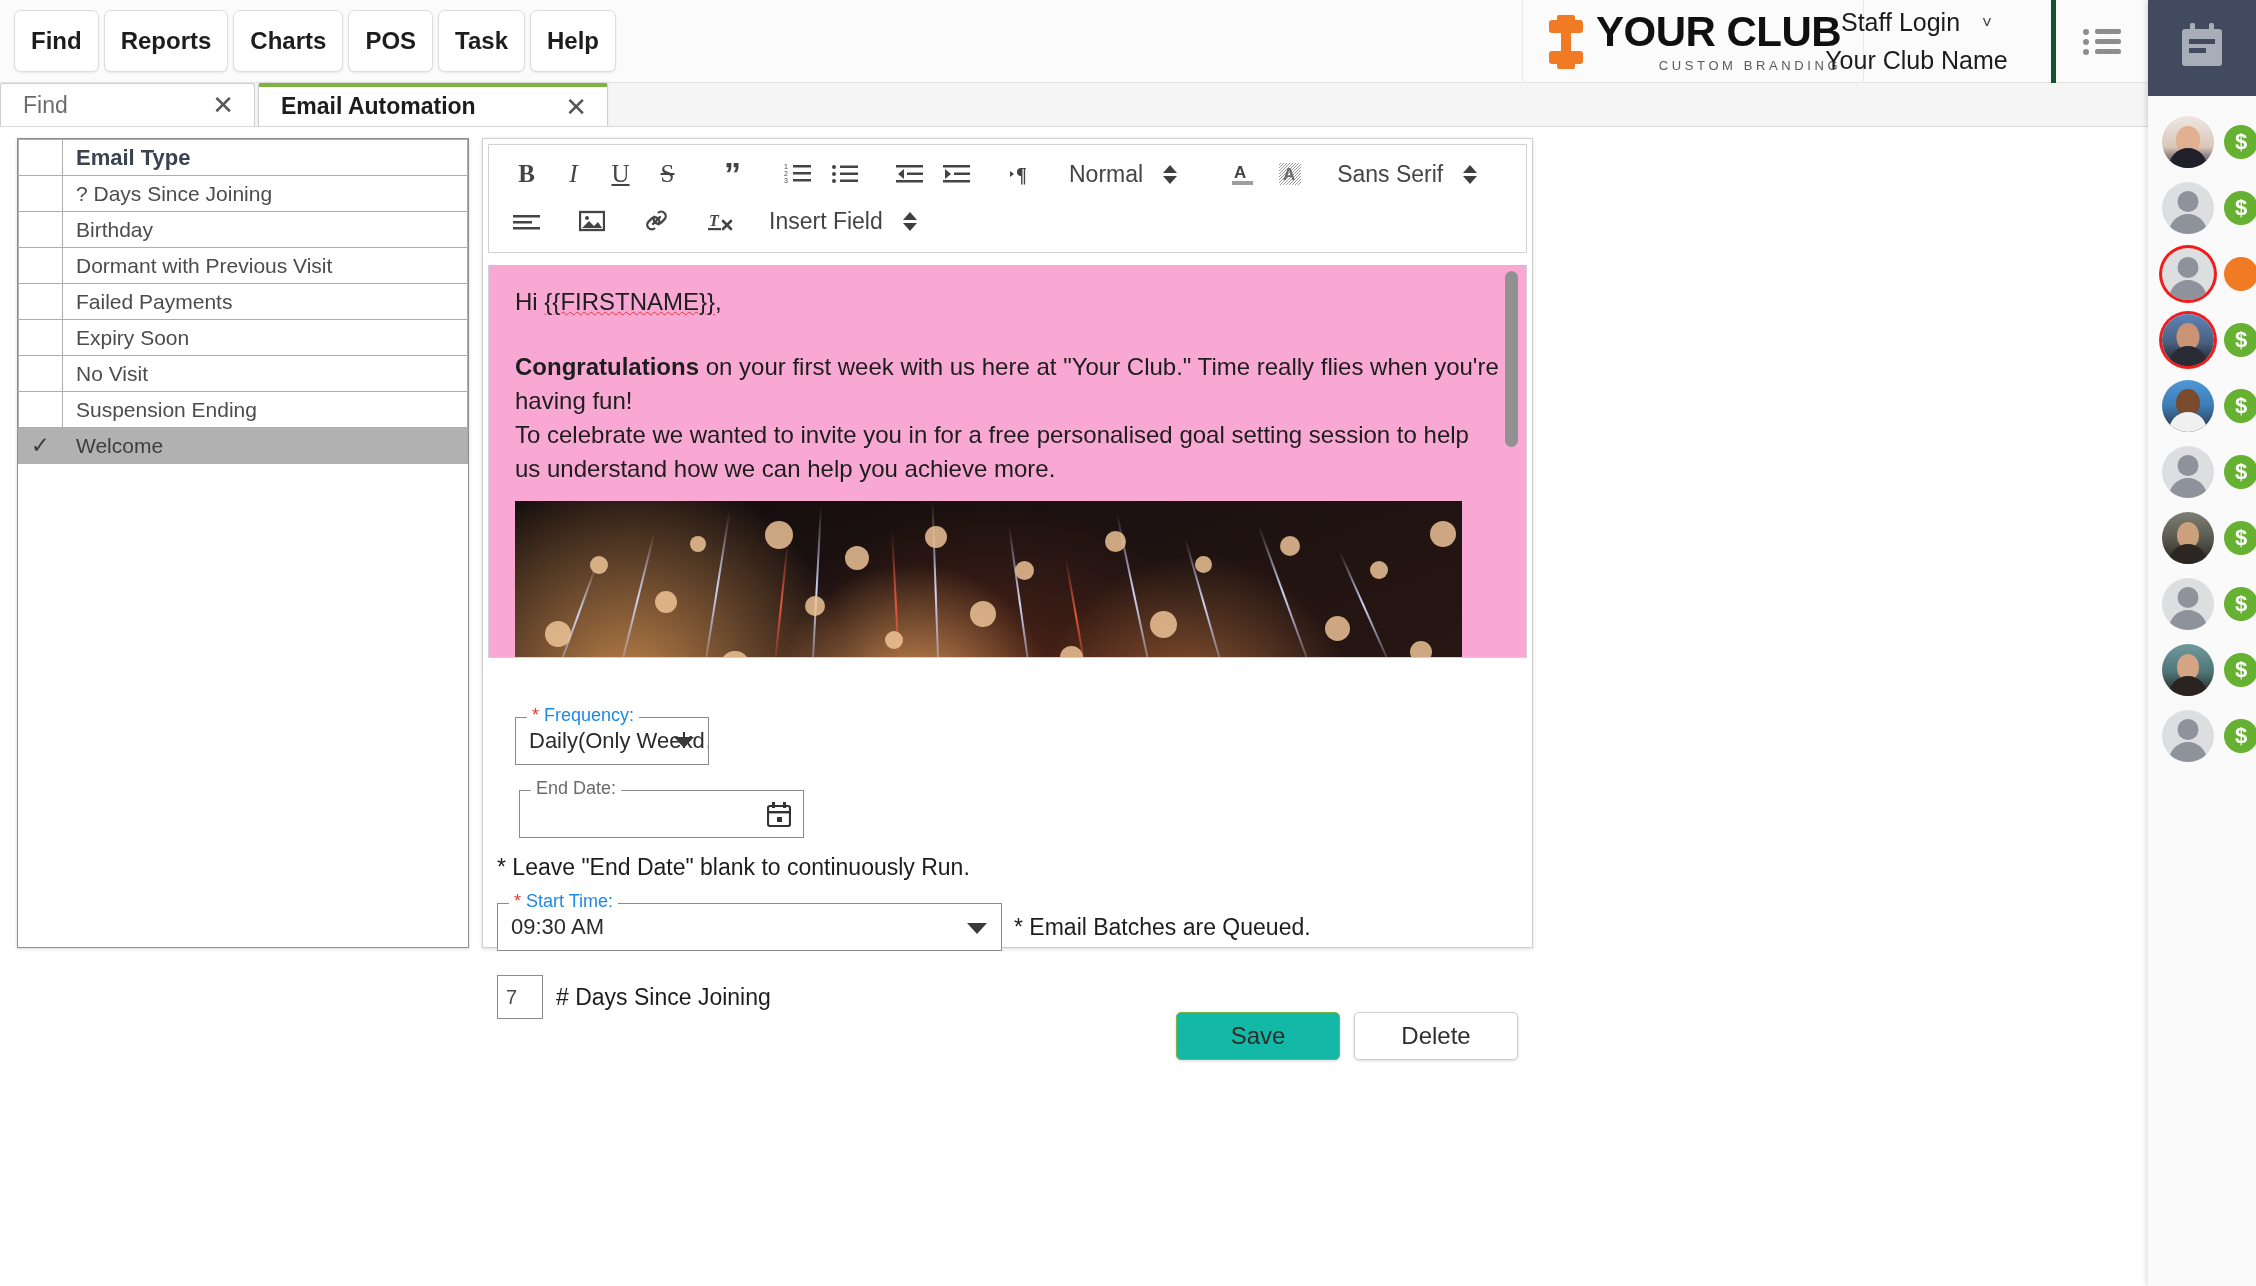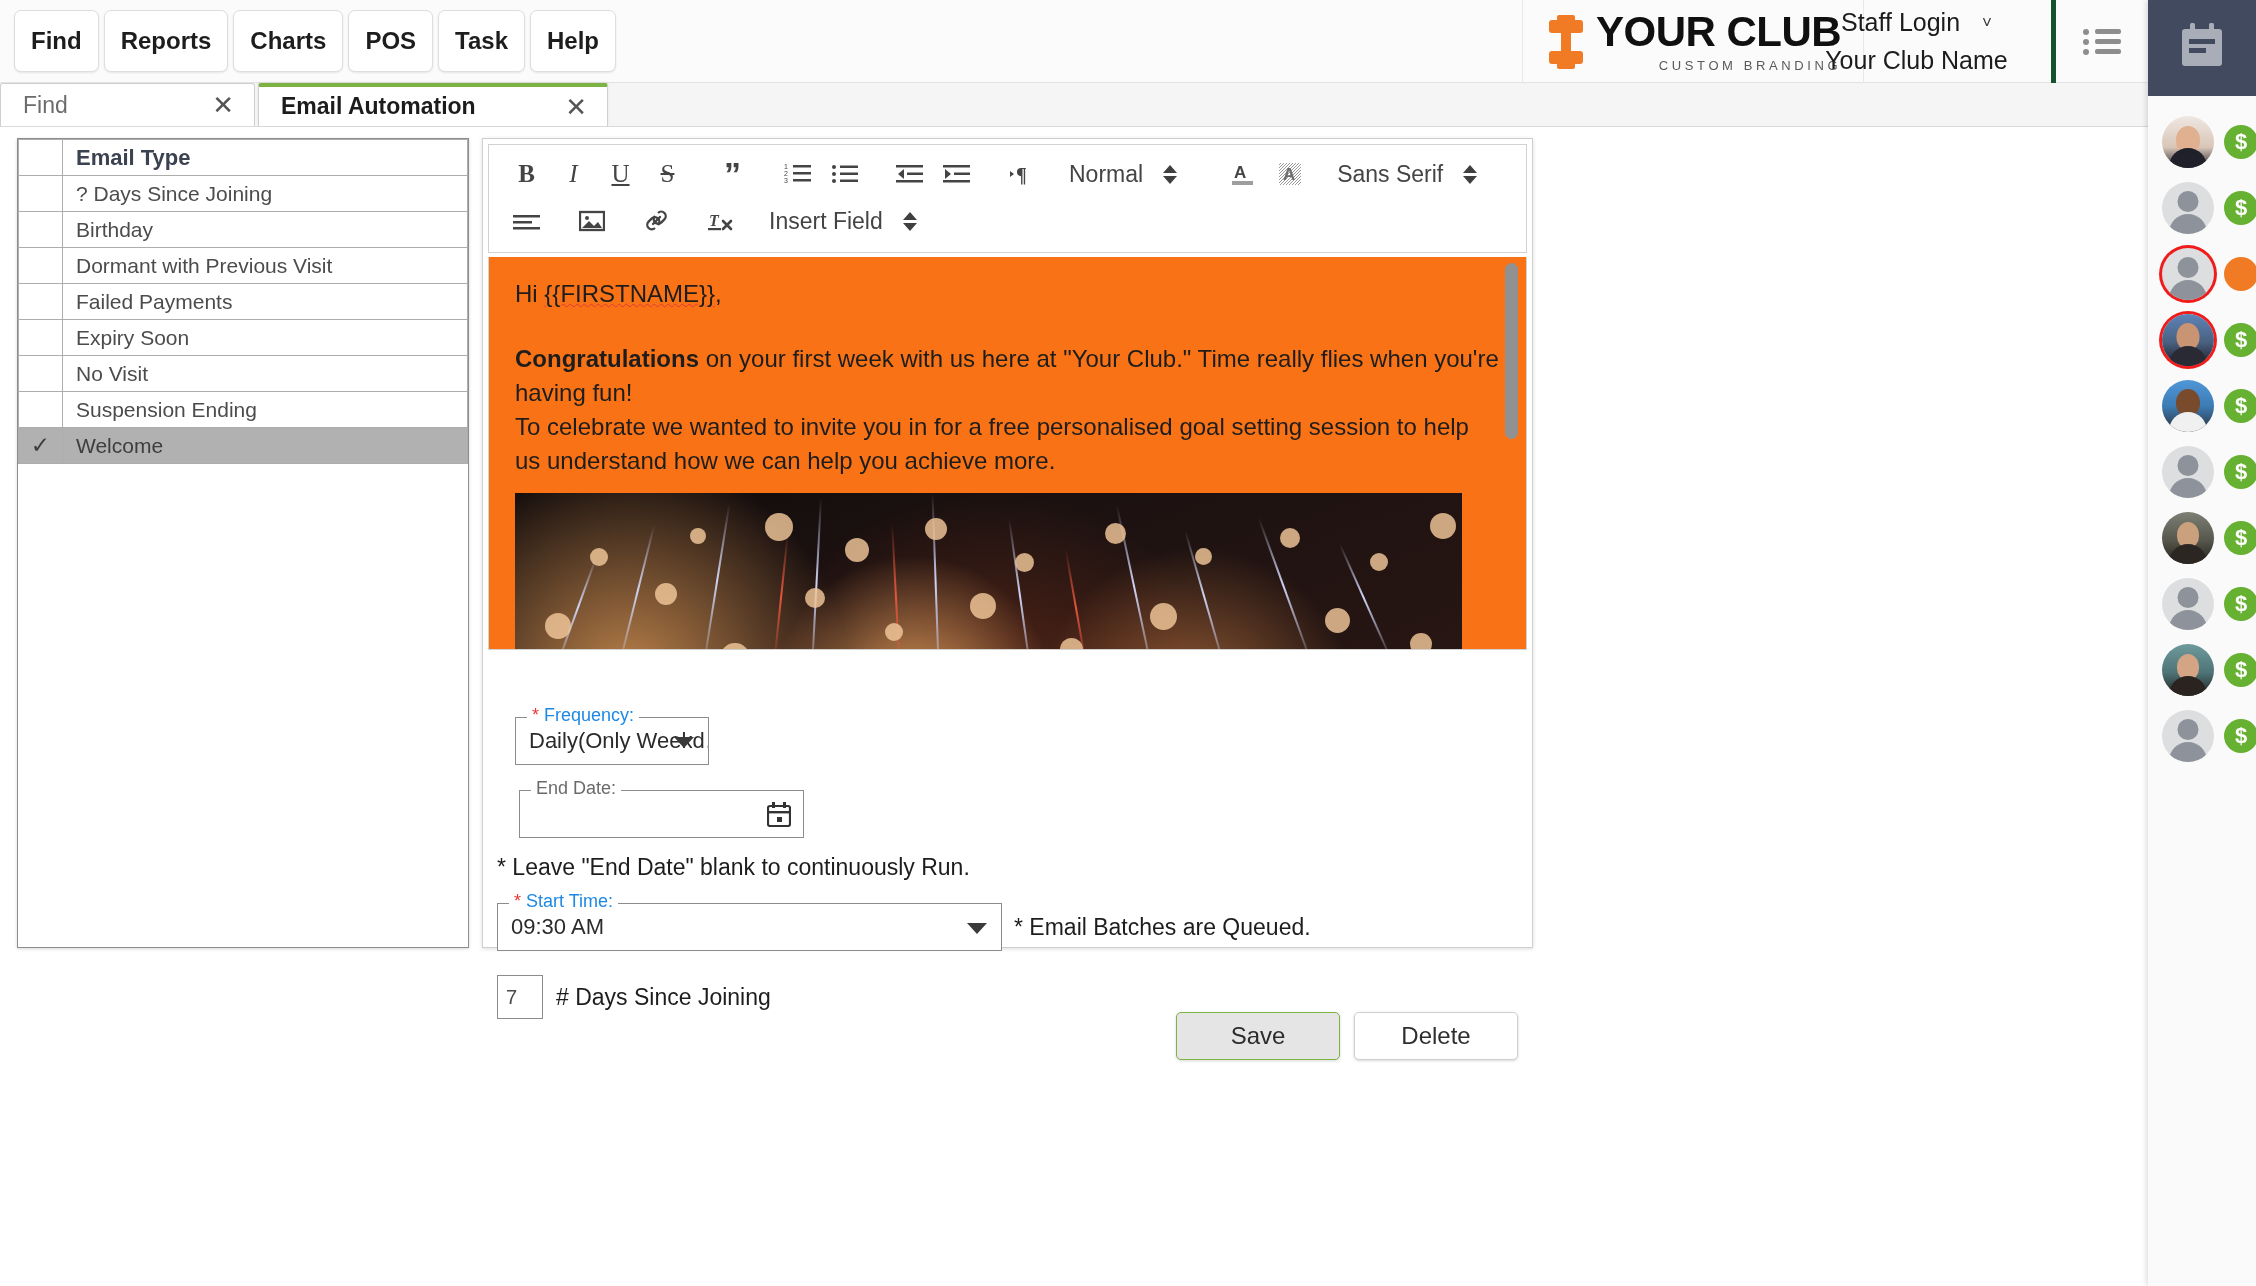--- a/index.html
+++ b/index.html
@@ -135,22 +135,22 @@
     display: flex; align-items: center; cursor: pointer; color: #444;
     font-size: 23px; padding: 0 6px; height: 38px;
   }
   .picker .pk-label { white-space: nowrap; }
   .updown { margin-left: 20px; display: inline-flex; flex-direction: column; gap: 3px; }
   .updown i { display: block; width: 0; height: 0; border-left: 7px solid transparent; border-right: 7px solid transparent; }
   .updown i.up { border-bottom: 8px solid #3f3f3f; }
   .updown i.dn { border-top: 8px solid #3f3f3f; }
 
   .ql-editor-wrap {
-    position: relative; margin: 4px 5px; border: 1px solid #d2d2d2; border-top: none;
-    height: 393px; overflow: hidden; background: #f97316;
+    position: relative; margin: 12px 5px; border: 1px solid #d2d2d2; border-top: none;
+    height: 393px; overflow: hidden; background: #f9a8d4;
   }
   .ql-editor { padding: 20px 26px 0 26px; }
   .etext { font-size: 24px; color: #1d1d1d; line-height: 1.42; }
   .etext.gap { margin-top: 31px; }
   .etext b { font-weight: bold; }
   .squig {
     text-decoration: underline; text-decoration-style: wavy;
     text-decoration-color: #e53935; text-decoration-thickness: 1px;
   }
   .fireworks {
@@ -193,21 +193,21 @@
     width: 46px; height: 44px; border: 1px solid #8c8c8c; background: #fff;
     font-size: 20px; color: #4a4a4a; padding: 0 8px; outline: none;
     font-family: "Liberation Sans", sans-serif;
   }
   .btnrow { position: absolute; left: 0; top: 873px; width: 100%; display: flex; justify-content: flex-end; padding-right: 14px; gap: 14px; }
   .btn {
     height: 48px; min-width: 164px; border-radius: 5px; font-size: 24px;
     cursor: pointer; border: 1px solid #cfcfcf; background: #fff; color: #2e2e2e;
     box-shadow: 0 1px 3px rgba(0,0,0,.16); font-family: "Liberation Sans", sans-serif;
   }
-  .btn.save { background: #e5e5e5; border-color: #7cb342; color: #2c2c2c; }
+  .btn.save { background: #14b8a6; border-color: #7cb342; color: #2c2c2c; }
 
   
   .rail {
     position: absolute; right: 0; top: 0; width: 108px; height: 1286px;
     background: #fafafa; box-shadow: -2px 0 5px rgba(0,0,0,.13);
   }
   .rail-head {
     width: 108px; height: 96px; background: #414a5e;
     display: flex; align-items: center; justify-content: center;
   }

